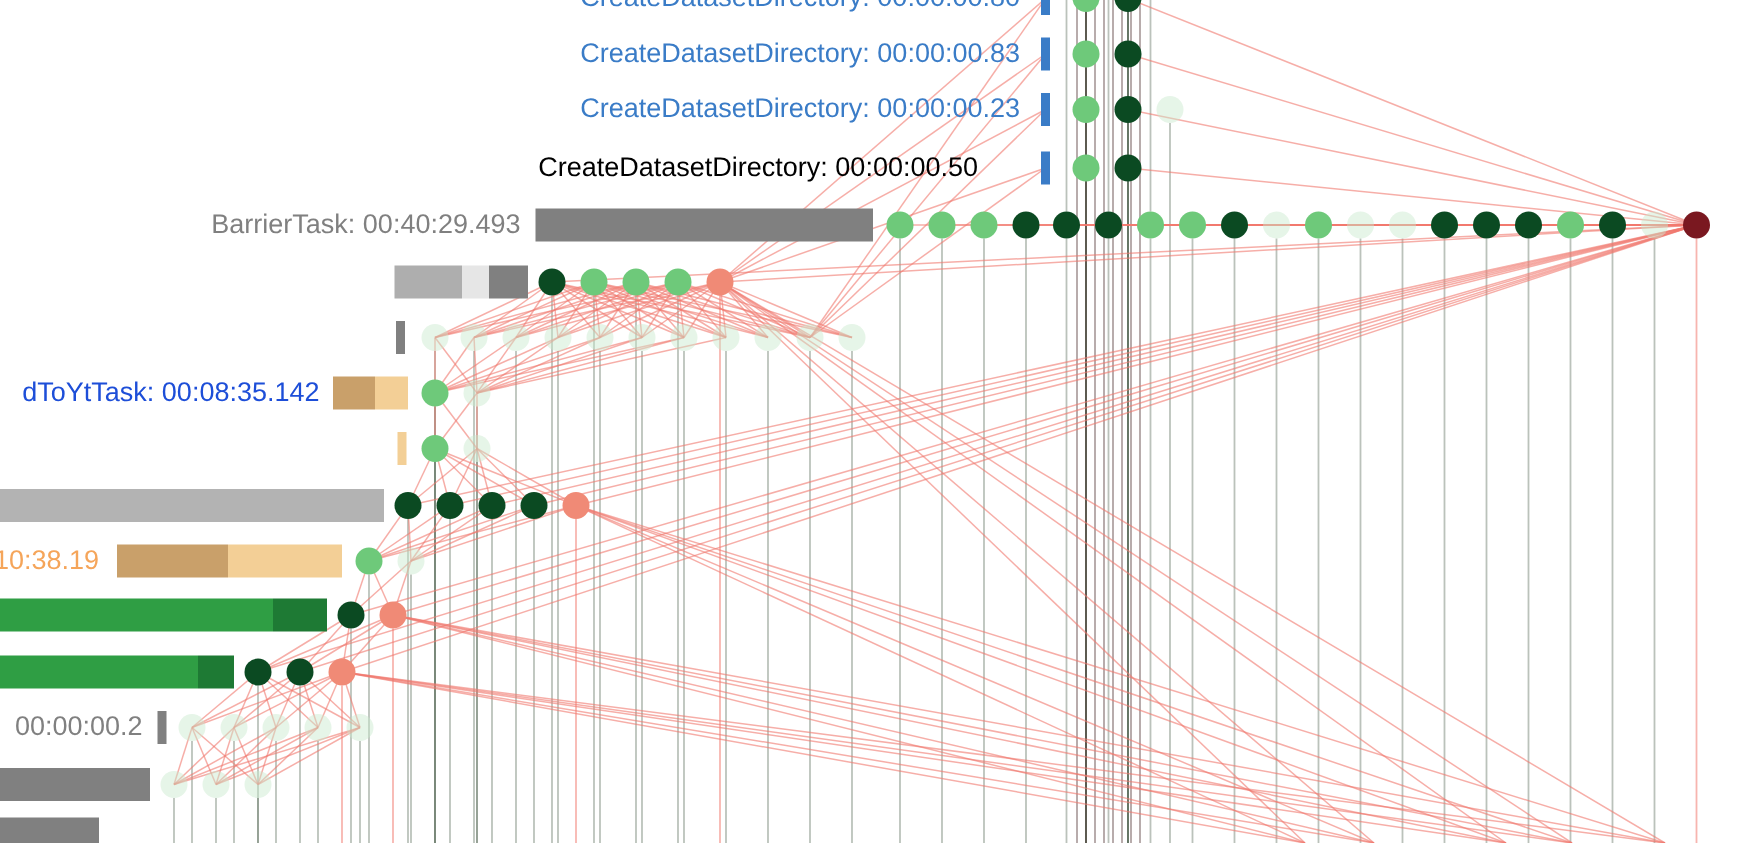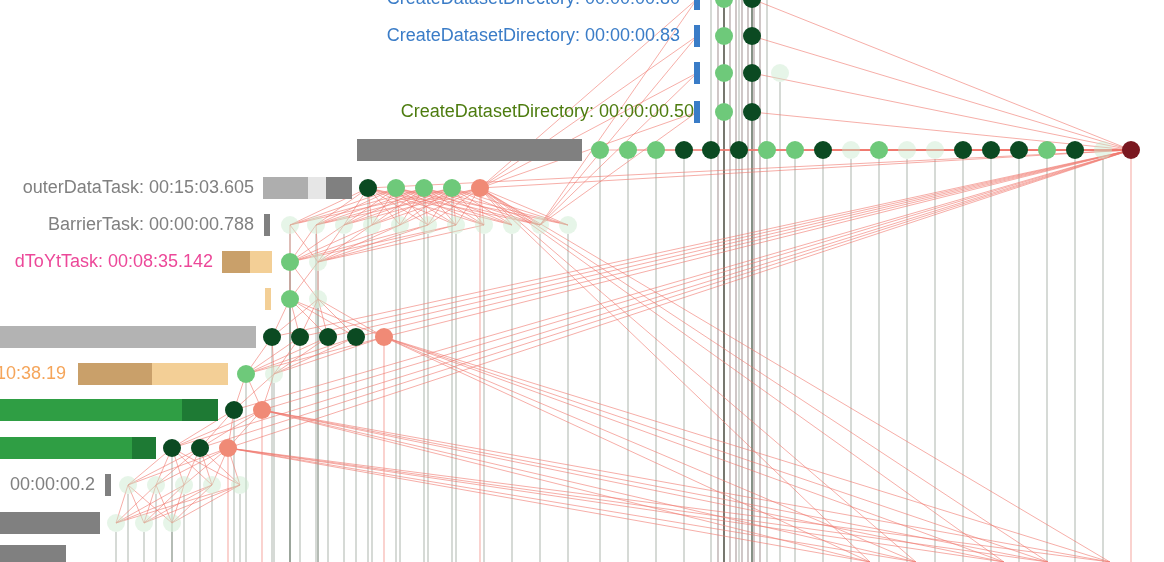--- a/index.html
+++ b/index.html
@@ -339,28 +339,30 @@
     </svg>
     <div style="position: absolute; left: 0px; top: 0px; width: 1164px; height: 562px;">
       <div class="label" style="position: absolute; top: -12px; right: 478px; color: rgb(58, 124, 199);">CreateDatasetDirectory: 00:00:00.80</div>
       <div class="tick" style="left: 697px; top: -1px; background: rgb(58, 124, 199);"></div>
       <div class="dot" style="left: 724px; top: -1px; background: rgb(110, 201, 122);"></div>
       <div class="dot" style="left: 752px; top: -1px; background: rgb(11, 74, 34);"></div>
       <div class="label" style="position: absolute; top: 25px; right: 478px; color: rgb(58, 124, 199);">CreateDatasetDirectory: 00:00:00.83</div>
       <div class="tick" style="left: 697px; top: 36px; background: rgb(58, 124, 199);"></div>
       <div class="dot" style="left: 724px; top: 36px; background: rgb(110, 201, 122);"></div>
       <div class="dot" style="left: 752px; top: 36px; background: rgb(11, 74, 34);"></div>
+      <div class="label" style="position: absolute; top: 62px; right: 478px; color: rgb(58, 124, 199);">CreateDatasetDirectory: 00:00:00.23</div>
       <div class="tick" style="left: 697px; top: 73px; background: rgb(58, 124, 199);"></div>
       <div class="dot" style="left: 724px; top: 73px; background: rgb(110, 201, 122);"></div>
       <div class="dot" style="left: 752px; top: 73px; background: rgb(11, 74, 34);"></div>
       <div class="dot" style="left: 780px; top: 73px; background: rgb(200, 233, 205); opacity: 0.45;"></div>
-      <div class="label" style="position: absolute; top: 101px; right: 464px; color: #4d7c0f;">CreateDatasetDirectory: 00:00:00.50</div>
+      <div class="label" style="position: absolute; top: 101px; right: 506px; color: #000000;">CreateDatasetDirectory: 00:00:00.50</div>
       <div class="tick" style="left: 697px; top: 112px; background: rgb(58, 124, 199);"></div>
       <div class="dot" style="left: 724px; top: 112px; background: rgb(110, 201, 122);"></div>
       <div class="dot" style="left: 752px; top: 112px; background: rgb(11, 74, 34);"></div>
+      <div class="label" style="position: absolute; top: 139px; right: 811px; color: rgb(128, 128, 128);">BarrierTask: 00:40:29.493</div>
       <div class="bar" style="position: absolute; left: 357px; top: 139px; width: 225px; background: rgb(128, 128, 128);"></div>
       <div class="dot" style="left: 600px; top: 150px; background: rgb(110, 201, 122);"></div>
       <div class="dot" style="left: 628px; top: 150px; background: rgb(110, 201, 122);"></div>
       <div class="dot" style="left: 656px; top: 150px; background: rgb(110, 201, 122);"></div>
       <div class="dot" style="left: 684px; top: 150px; background: rgb(11, 74, 34);"></div>
       <div class="dot" style="left: 711px; top: 150px; background: rgb(11, 74, 34);"></div>
       <div class="dot" style="left: 739px; top: 150px; background: rgb(11, 74, 34);"></div>
       <div class="dot" style="left: 767px; top: 150px; background: rgb(110, 201, 122);"></div>
       <div class="dot" style="left: 795px; top: 150px; background: rgb(110, 201, 122);"></div>
       <div class="dot" style="left: 823px; top: 150px; background: rgb(11, 74, 34);"></div>
@@ -368,43 +370,41 @@
       <div class="dot" style="left: 879px; top: 150px; background: rgb(110, 201, 122);"></div>
       <div class="dot" style="left: 907px; top: 150px; background: rgb(200, 233, 205); opacity: 0.45;"></div>
       <div class="dot" style="left: 935px; top: 150px; background: rgb(200, 233, 205); opacity: 0.45;"></div>
       <div class="dot" style="left: 963px; top: 150px; background: rgb(11, 74, 34);"></div>
       <div class="dot" style="left: 991px; top: 150px; background: rgb(11, 74, 34);"></div>
       <div class="dot" style="left: 1019px; top: 150px; background: rgb(11, 74, 34);"></div>
       <div class="dot" style="left: 1047px; top: 150px; background: rgb(110, 201, 122);"></div>
       <div class="dot" style="left: 1075px; top: 150px; background: rgb(11, 74, 34);"></div>
       <div class="dot" style="left: 1103px; top: 150px; background: rgb(200, 233, 205); opacity: 0.45;"></div>
       <div class="dot" style="left: 1131px; top: 150px; background: rgb(122, 24, 32);"></div>
-      <div class="label" style="position: absolute; top: 177px; right: 904px; color: rgb(128, 128, 128);">outerDataTask: 00:15:03.605</div>
       <div class="bar" style="position: absolute; left: 263px; top: 177px; width: 45px; background: rgb(174, 174, 174);"></div>
       <div class="bar" style="position: absolute; left: 308px; top: 177px; width: 18px; background: rgb(230, 230, 230);"></div>
       <div class="bar" style="position: absolute; left: 326px; top: 177px; width: 26px; background: rgb(128, 128, 128);"></div>
       <div class="dot" style="left: 368px; top: 188px; background: rgb(11, 74, 34);"></div>
       <div class="dot" style="left: 396px; top: 188px; background: rgb(110, 201, 122);"></div>
       <div class="dot" style="left: 424px; top: 188px; background: rgb(110, 201, 122);"></div>
       <div class="dot" style="left: 452px; top: 188px; background: rgb(110, 201, 122);"></div>
       <div class="dot" style="left: 480px; top: 188px; background: rgb(240, 138, 118);"></div>
-      <div class="label" style="position: absolute; top: 214px; right: 904px; color: rgb(128, 128, 128);">BarrierTask: 00:00:00.788</div>
       <div class="tick" style="left: 267px; top: 225px; background: rgb(128, 128, 128);"></div>
       <div class="dot" style="left: 290px; top: 225px; background: rgb(200, 233, 205); opacity: 0.45;"></div>
       <div class="dot" style="left: 316px; top: 225px; background: rgb(200, 233, 205); opacity: 0.45;"></div>
       <div class="dot" style="left: 344px; top: 225px; background: rgb(200, 233, 205); opacity: 0.45;"></div>
       <div class="dot" style="left: 372px; top: 225px; background: rgb(200, 233, 205); opacity: 0.45;"></div>
       <div class="dot" style="left: 400px; top: 225px; background: rgb(200, 233, 205); opacity: 0.45;"></div>
       <div class="dot" style="left: 428px; top: 225px; background: rgb(200, 233, 205); opacity: 0.45;"></div>
       <div class="dot" style="left: 456px; top: 225px; background: rgb(200, 233, 205); opacity: 0.45;"></div>
       <div class="dot" style="left: 484px; top: 225px; background: rgb(200, 233, 205); opacity: 0.45;"></div>
       <div class="dot" style="left: 512px; top: 225px; background: rgb(200, 233, 205); opacity: 0.45;"></div>
       <div class="dot" style="left: 540px; top: 225px; background: rgb(200, 233, 205); opacity: 0.45;"></div>
       <div class="dot" style="left: 568px; top: 225px; background: rgb(200, 233, 205); opacity: 0.45;"></div>
-      <div class="label" style="position: absolute; top: 251px; right: 945px; color: #ec4899;">dToYtTask: 00:08:35.142</div>
+      <div class="label" style="position: absolute; top: 251px; right: 945px; color: #1d4ed8;">dToYtTask: 00:08:35.142</div>
       <div class="bar" style="position: absolute; left: 222px; top: 251px; width: 28px; background: rgb(201, 160, 106);"></div>
       <div class="bar" style="position: absolute; left: 250px; top: 251px; width: 22px; background: rgb(243, 207, 150);"></div>
       <div class="dot" style="left: 290px; top: 262px; background: rgb(110, 201, 122);"></div>
       <div class="dot" style="left: 318px; top: 262px; background: rgb(200, 233, 205); opacity: 0.45;"></div>
       <div class="tick" style="left: 268px; top: 299px; background: rgb(243, 207, 150);"></div>
       <div class="dot" style="left: 290px; top: 299px; background: rgb(110, 201, 122);"></div>
       <div class="dot" style="left: 318px; top: 299px; background: rgb(200, 233, 205); opacity: 0.45;"></div>
       <div class="bar" style="position: absolute; left: 0px; top: 326px; width: 256px; background: rgb(179, 179, 179);"></div>
       <div class="dot" style="left: 272px; top: 337px; background: rgb(11, 74, 34);"></div>
       <div class="dot" style="left: 300px; top: 337px; background: rgb(11, 74, 34);"></div>

